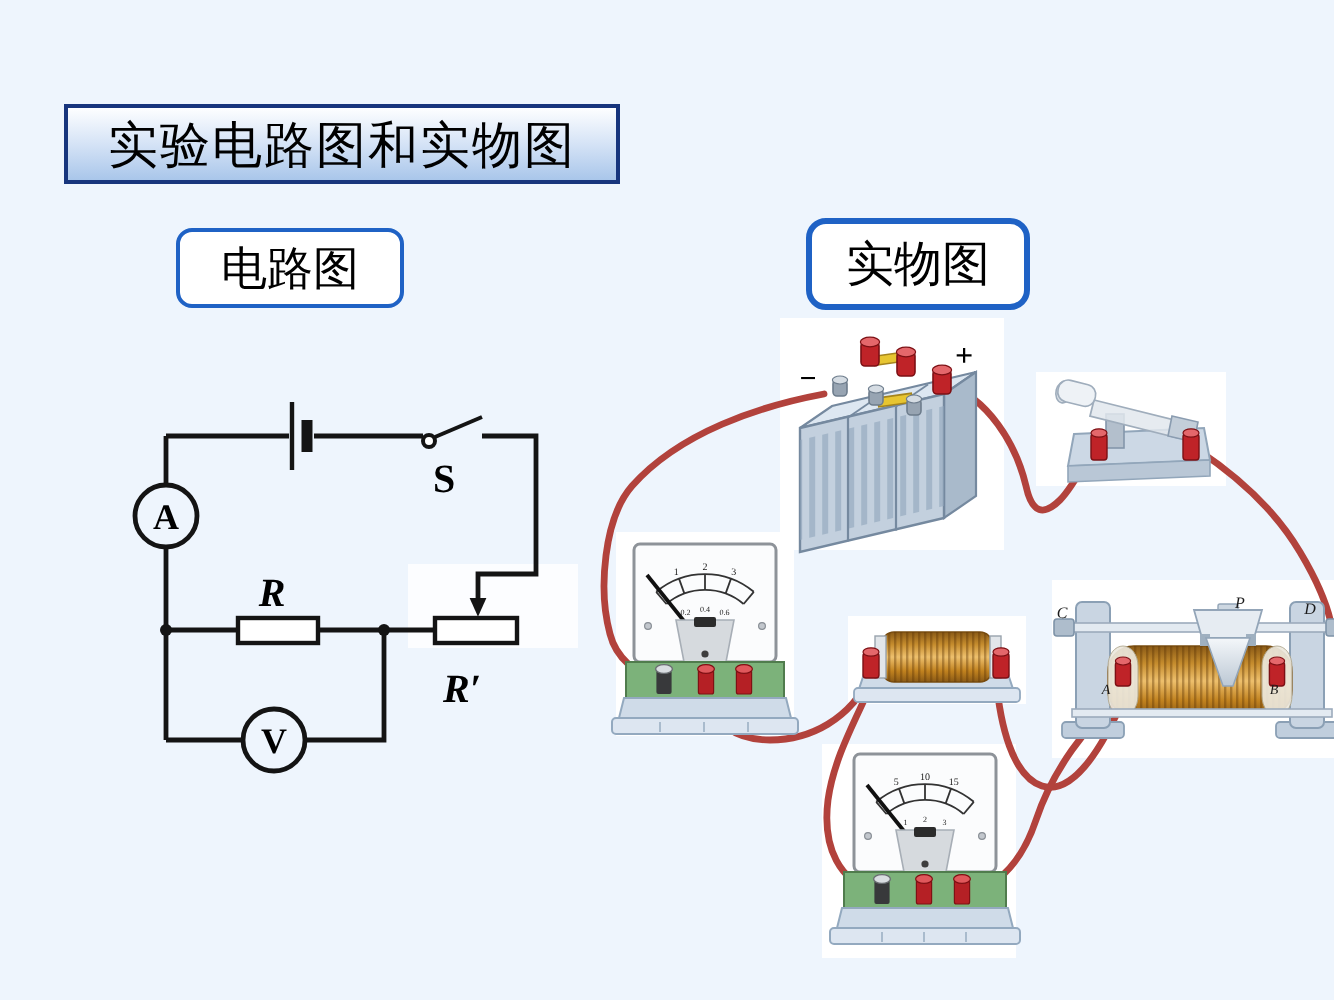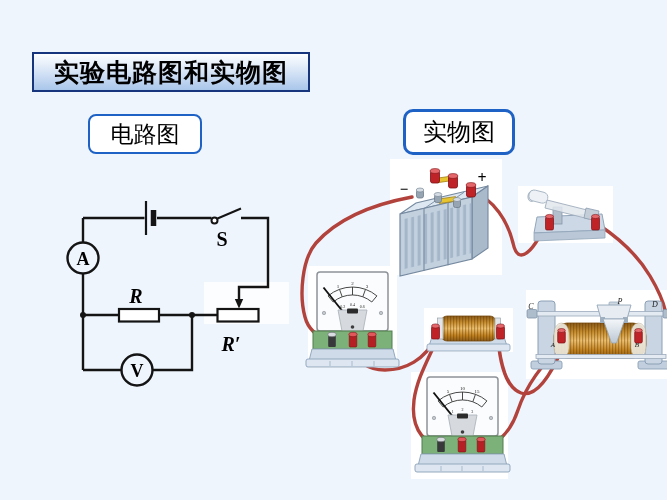--- a/index.html
+++ b/index.html
@@ -6,21 +6,21 @@
   .stage{
     position:relative;width:667px;height:500px;background:#eef5fd;
     font-family:"Liberation Serif","DejaVu Serif",serif;overflow:hidden;
   }
   .stage > svg{position:absolute;left:0;top:0;}
   .title-box{
     position:absolute;left:32px;top:52px;width:274px;height:36px;
     border:2px solid #17357d;
     background:linear-gradient(180deg,#fdfeff 0%,#d5e3f6 50%,#a9c6ea 100%);
     display:flex;align-items:center;justify-content:center;
-    font-size:25px;font-weight:bold;color:#000;letter-spacing:1px;
+    font-size:25px;font-weight:normal;color:#000;letter-spacing:1px;
   }
   .tag-box{
     position:absolute;background:#ffffff;border:2.5px solid #1f62c5;
     display:flex;align-items:center;justify-content:center;color:#000;
   }
   .tag-circuit{left:88px;top:114px;width:110px;height:36px;border-radius:8px;font-size:23px;text-align:center;}
   .tag-physical{left:403px;top:109px;width:106px;height:40px;border-radius:10px;border-width:3px;font-size:24px;text-align:center;}
   svg text{font-family:"Liberation Serif","DejaVu Serif",serif;}
 </style>
 </head>

